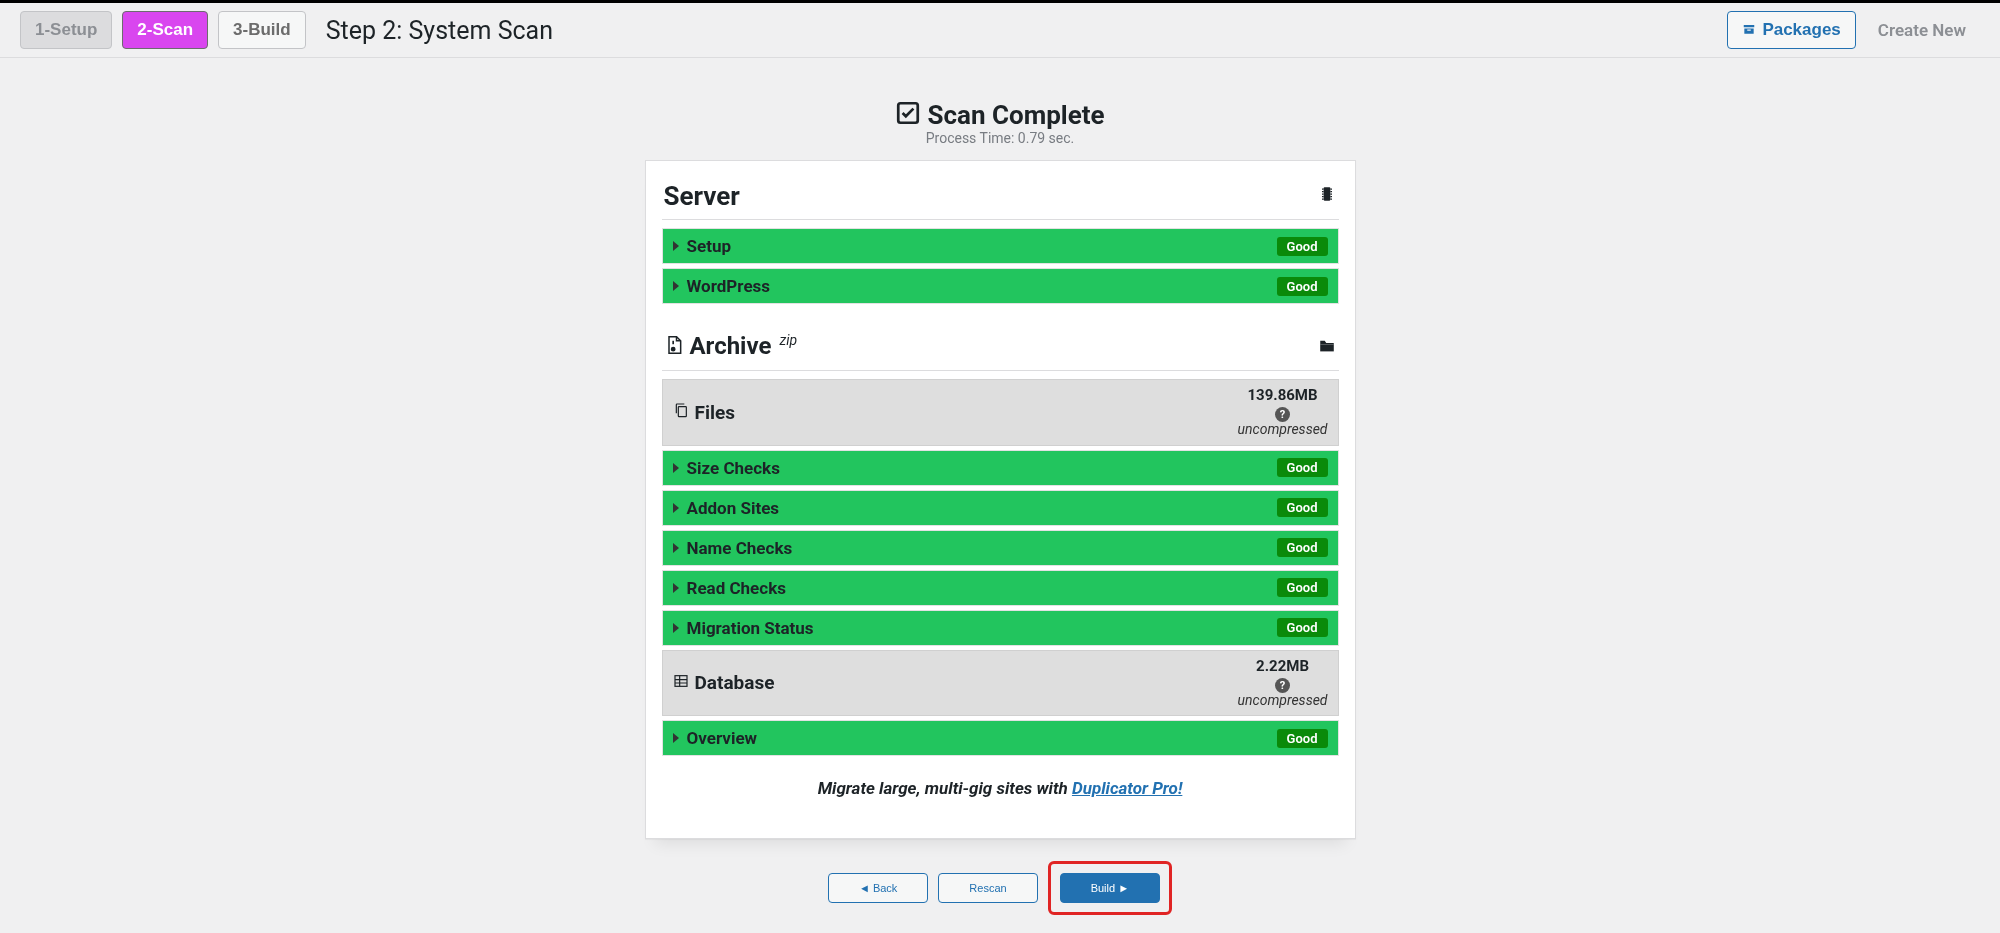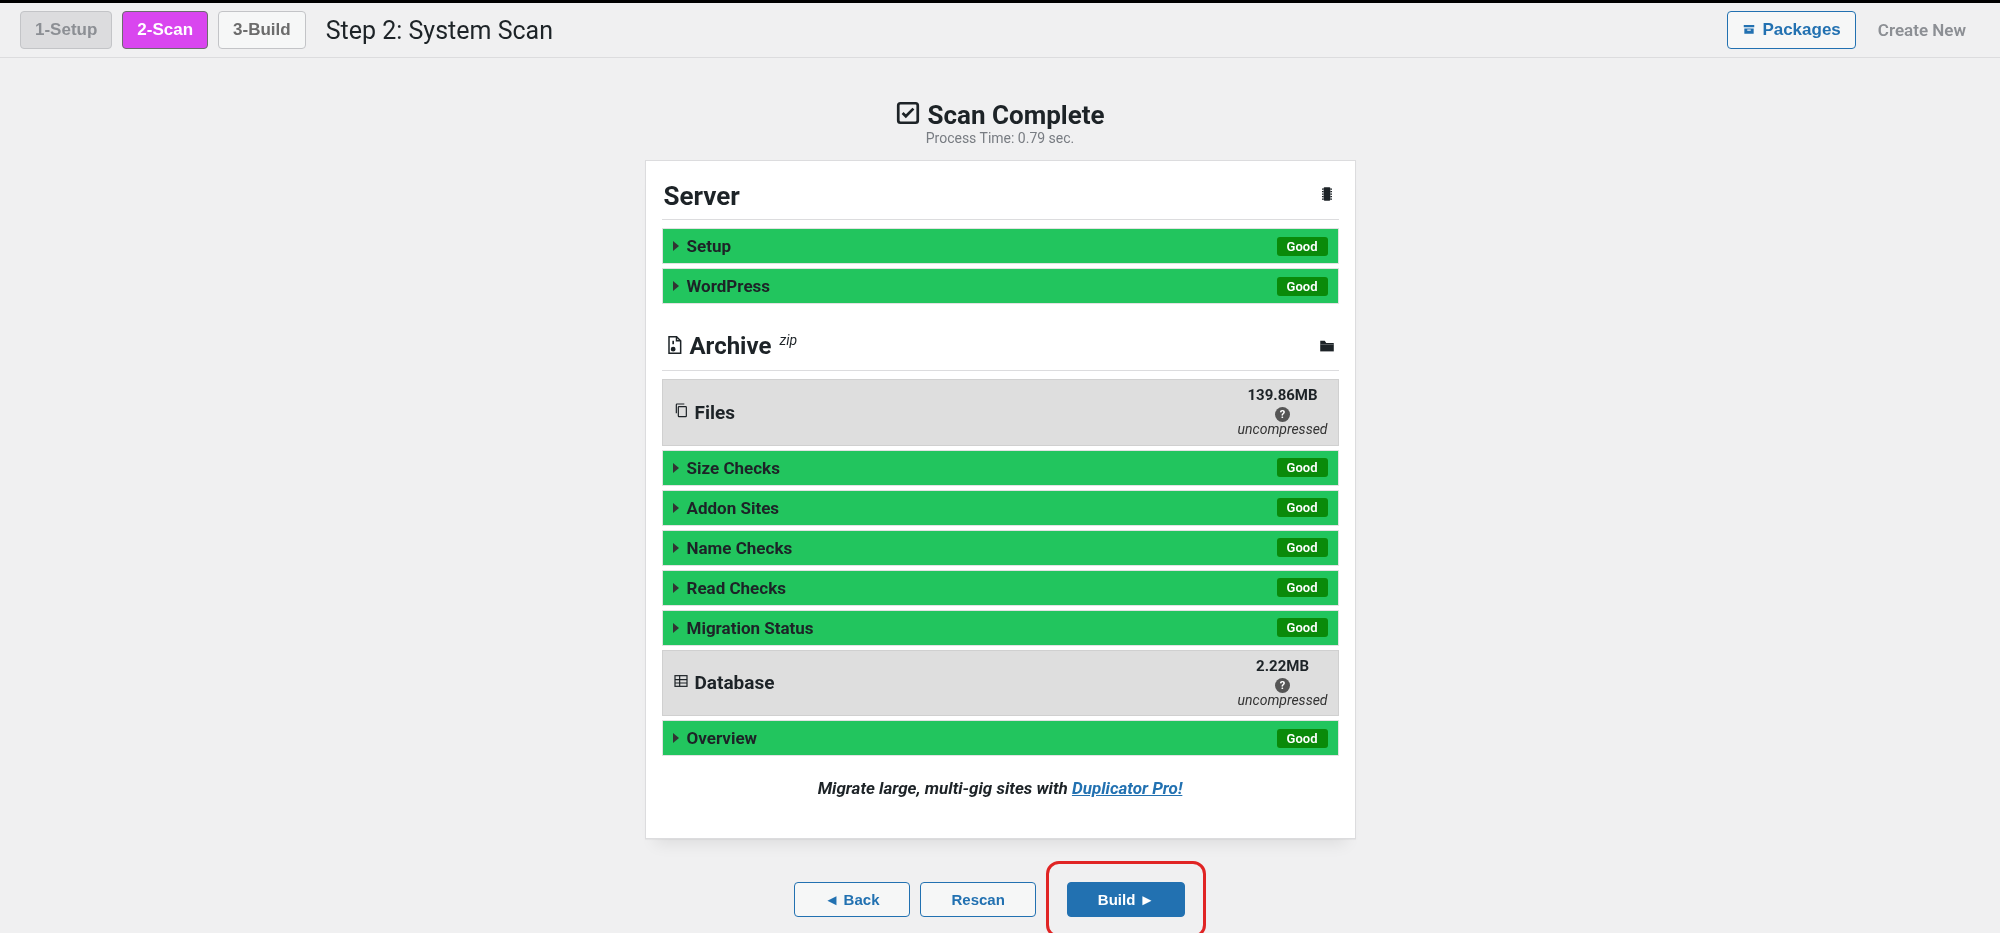--- a/index.html
+++ b/index.html
@@ -233,34 +233,34 @@
     display: flex;
     justify-content: center;
     gap: 10px;
     margin: 22px 0 40px;
     align-items: center;
   }
   .act-btn {
     border: 1px solid #2271b1;
     color: #2271b1;
     background: #f6f7f7;
-    font-size: 15px;
+    font-size: 11px;
     padding: 8px 30px;
     border-radius: 4px;
     cursor: pointer;
-    font-weight: 700;
+    font-weight: 400;
   }
   .act-btn.primary {
     background: #2271b1;
     color: #fff;
   }
   .highlight-wrap {
     border: 3px solid #e02424;
-    padding: 18px;
-    border-radius: 13px;
+    padding: 9px;
+    border-radius: 6px;
   }
   .inline-svg { display:inline-block; vertical-align: middle; }
 </style>
 </head>
 <body>
 
 <div class="topbar"></div>
 
 <div class="header">
   <div class="header-left">

